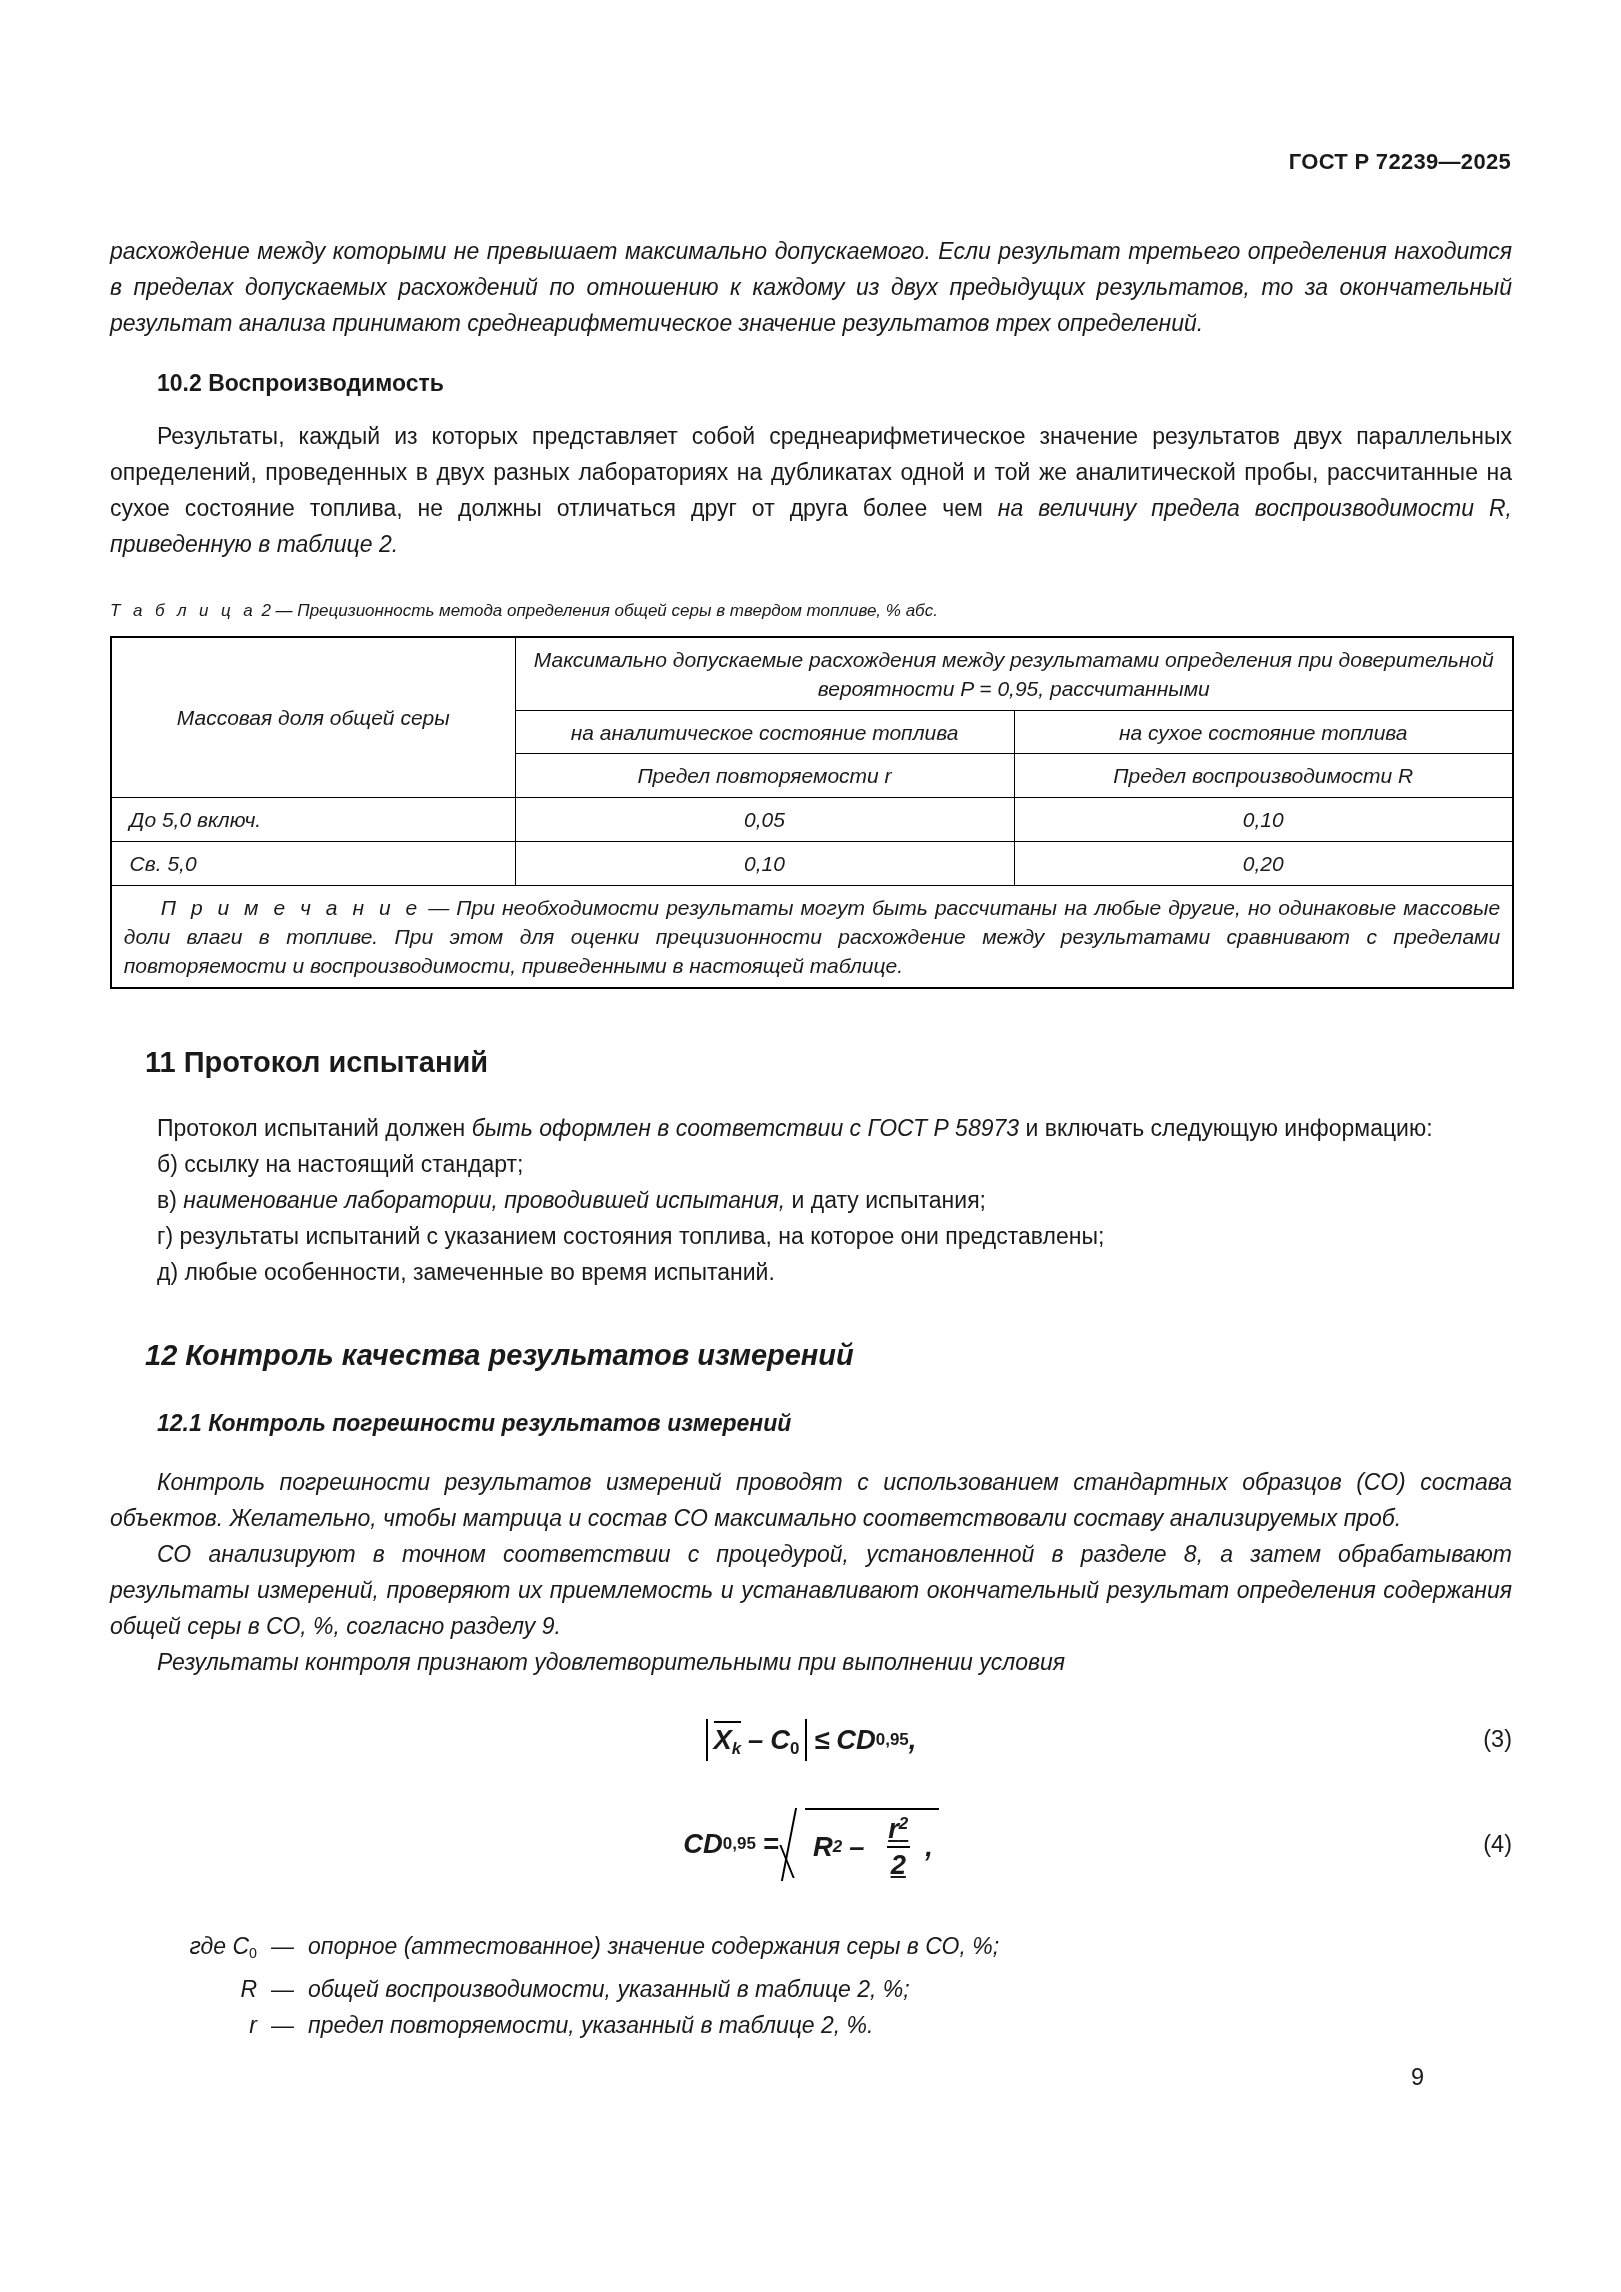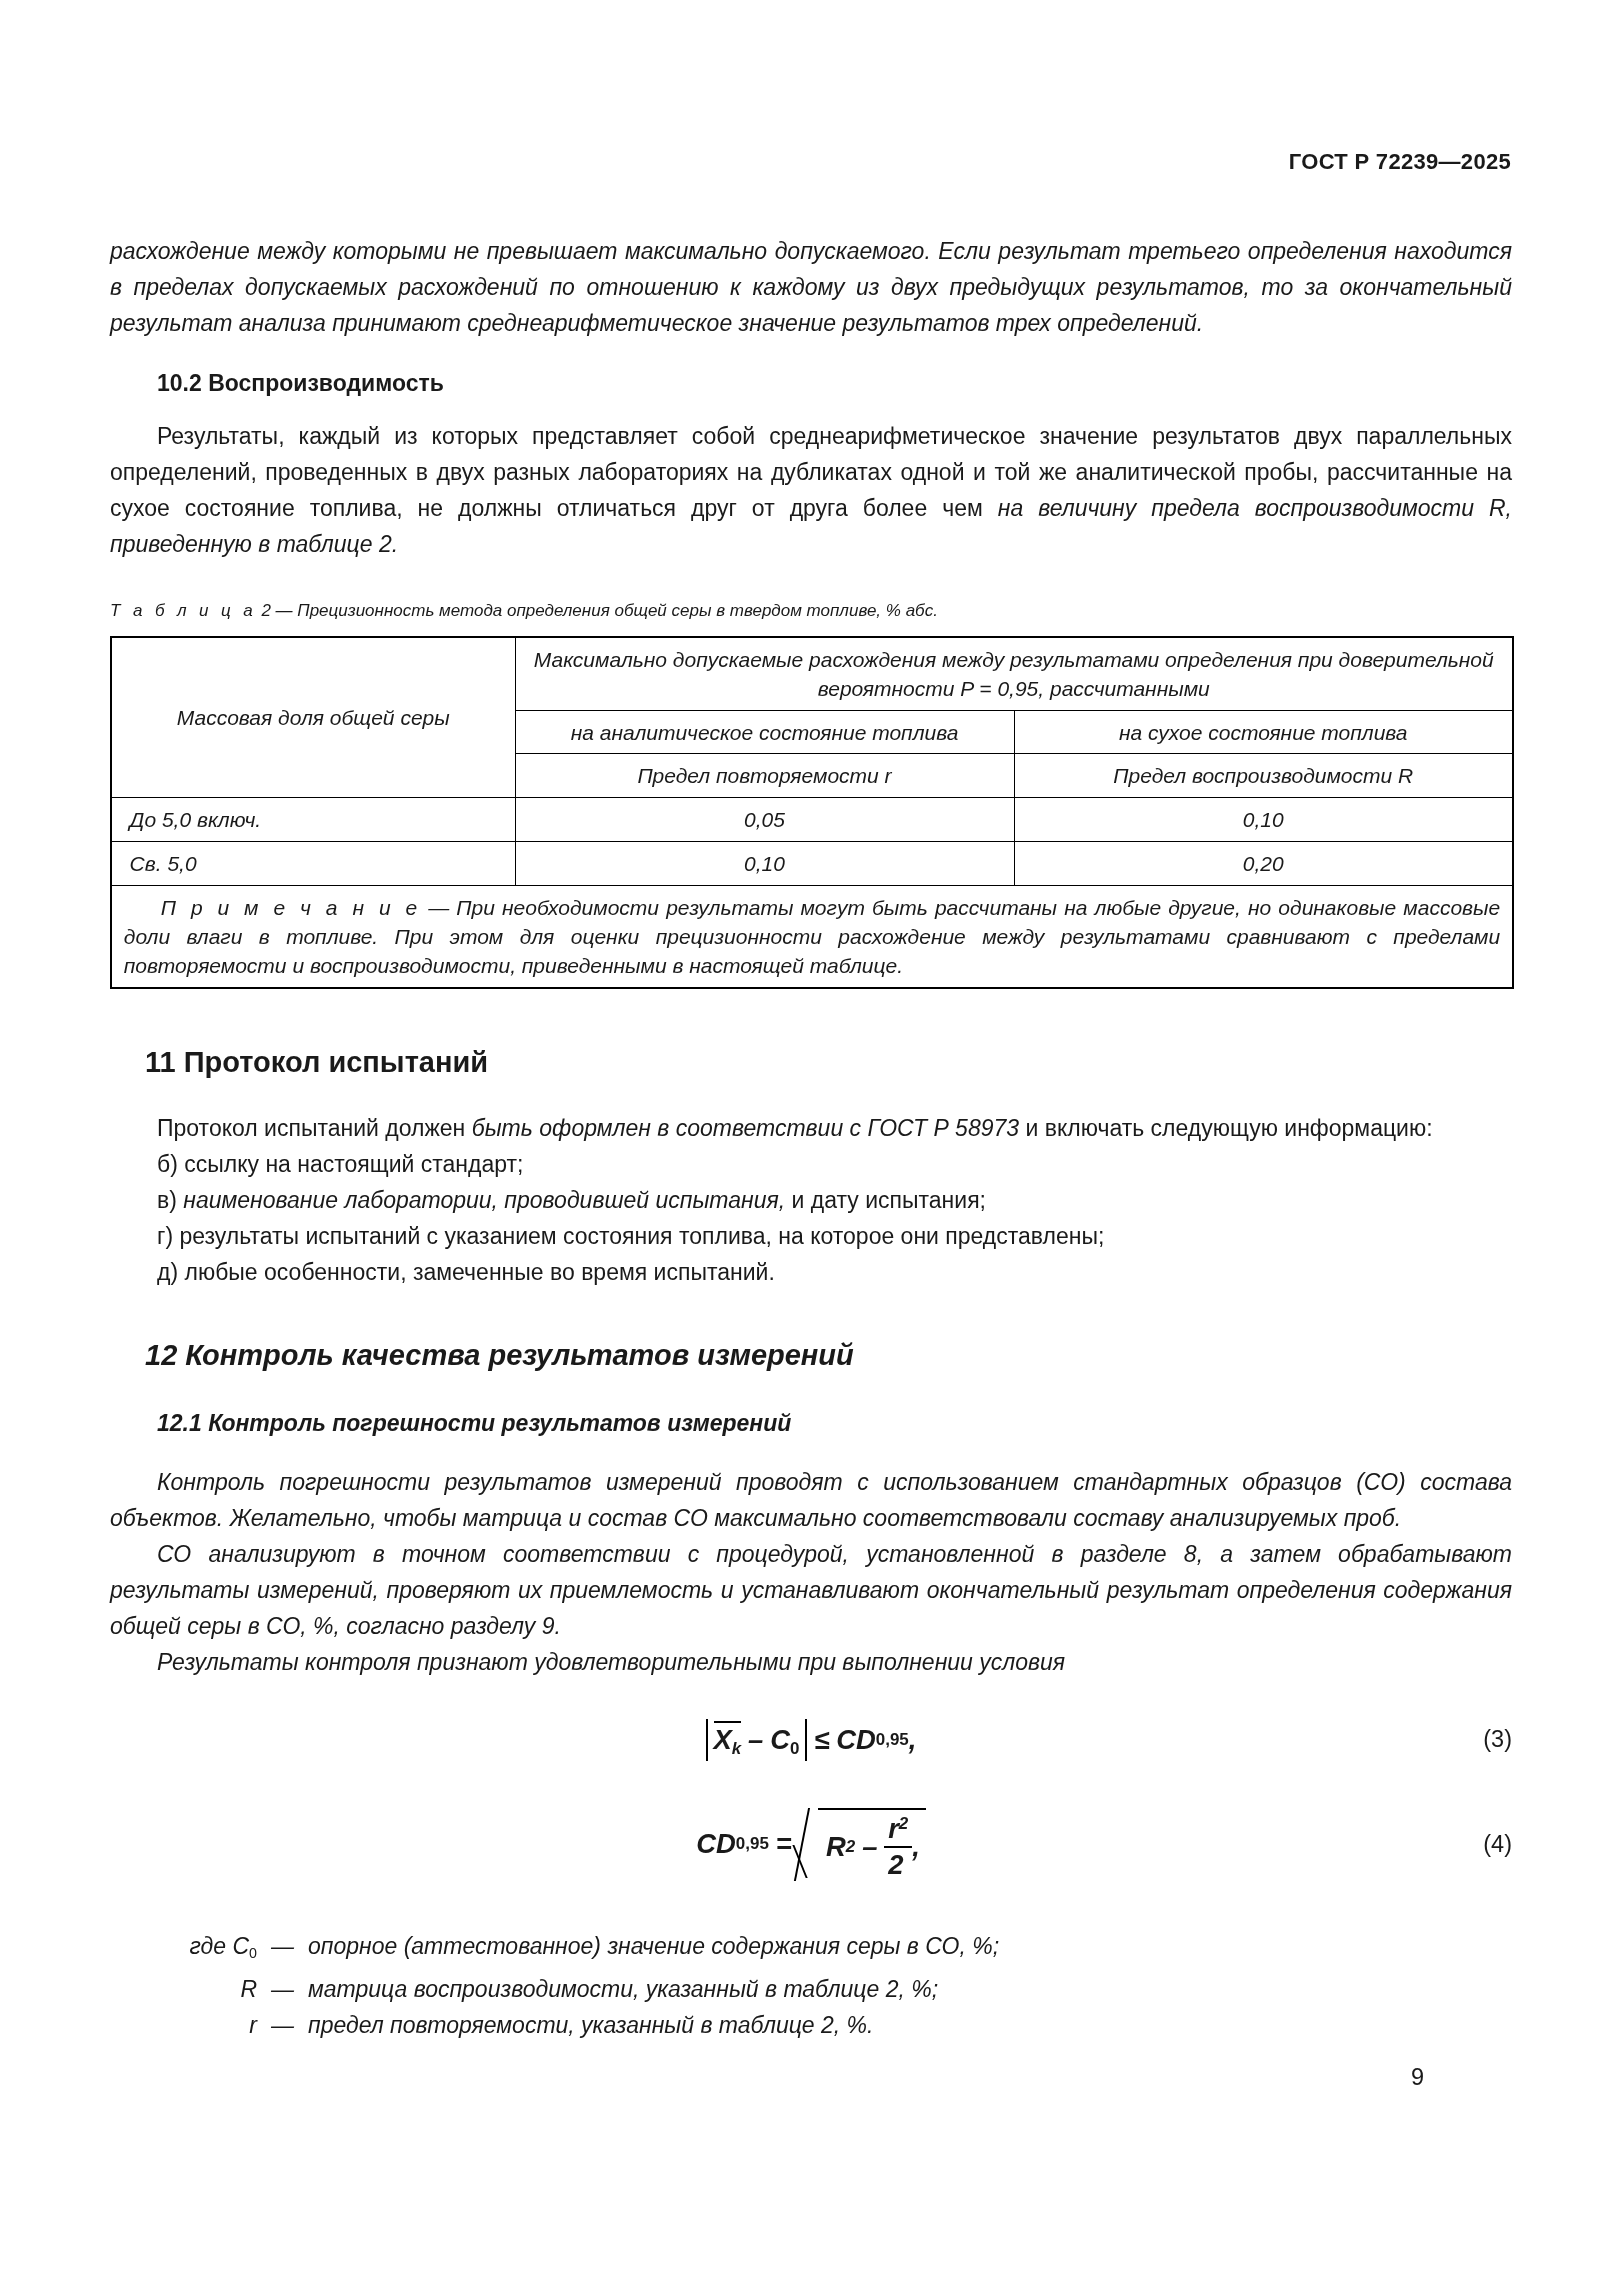--- a/index.html
+++ b/index.html
@@ -196,22 +196,24 @@
   }
   .radical .under {
     border-top: 2.9px solid #000;
     padding: 2.9px 5.9px 0 7.8px;
     display: inline-flex;
     align-items: center;
   }
   .frac {
     display: inline-flex;
     flex-direction: column;
+    align-items: center;
     vertical-align: middle;
-    margin: 0 0;
+    margin: 0 13px;
+    text-decoration: underline;
   }
   .frac .num { padding: 0 3.9px 1px 3.9px; }
   .frac .den { padding: 1px 3.9px 0 3.9px; border-top: 2.9px solid #000; }
 
   
   table.wherelist {
     border-collapse: collapse;
     margin-left: 0;
     font-style: italic;
     font-size: 23px;
@@ -360,21 +362,21 @@
     <table class="wherelist">
       <tbody>
         <tr>
           <td class="w-sym"><span>где</span> <span>C</span><sub class="sbu">0</sub></td>
           <td class="w-dash">—</td>
           <td class="w-def">опорное (аттестованное) значение содержания серы в СО, %;</td>
         </tr>
         <tr>
           <td class="w-sym">R</td>
           <td class="w-dash">—</td>
-          <td class="w-def">матрица воспроизводимости, указанный в таблице 2, %;</td>
+          <td class="w-def">общей воспроизводимости, указанный в таблице 2, %;</td>
         </tr>
         <tr>
           <td class="w-sym">r</td>
           <td class="w-dash">—</td>
           <td class="w-def">предел повторяемости, указанный в таблице 2, %.</td>
         </tr>
       </tbody>
     </table>
 
   </div>

